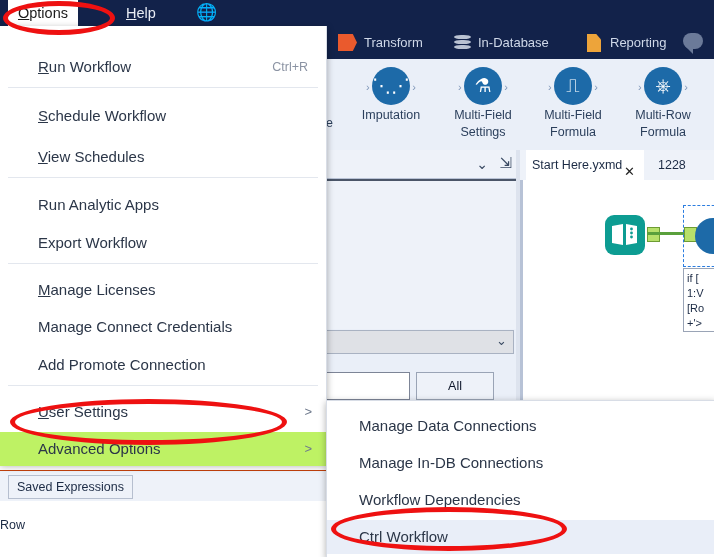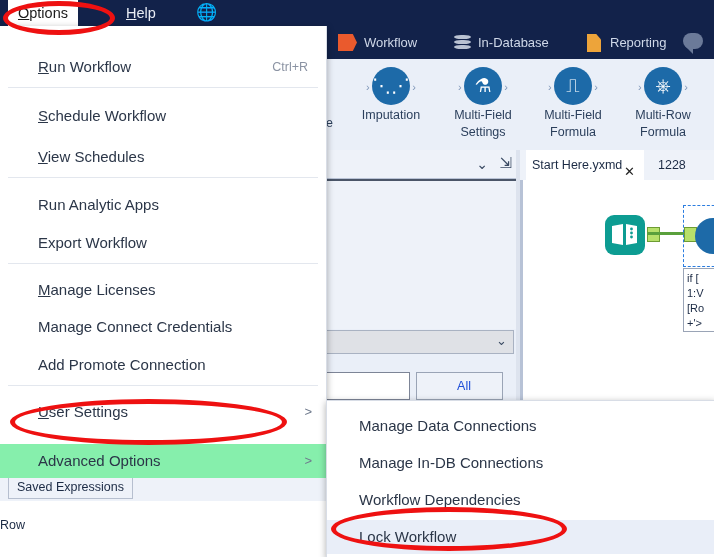--- a/index.html
+++ b/index.html
@@ -69,21 +69,21 @@
     position:absolute;left:326px;top:150px;width:194px;height:256px;background:#eaeff8;
   }
   .cfg-head{position:absolute;left:0;top:0;width:194px;height:28px;background:#eef2f9;border-bottom:1px solid #b9c3d6;}
   .chev{position:absolute;right:32px;top:6px;color:#3a4a63;font-size:14px;}
   .pin{position:absolute;right:8px;top:4px;color:#3a4a63;font-size:15px;}
   .cfg-white{position:absolute;left:-330px;top:29px;width:520px;height:148px;background:#eef2f9;border-top:2px solid #4a5568;border-right:1px solid #b9c3d6;}
   .cfg-combo{position:absolute;left:-330px;top:180px;width:516px;height:22px;background:#dfe1e6;border:1px solid #a9b2c2;}
   .cfg-combo .cc{position:absolute;right:6px;top:2px;color:#3a4a63;font-size:13px;}
   .cfg-inp{position:absolute;left:-330px;top:222px;width:412px;height:26px;background:#ffffff;border:1px solid #7d8597;}
   .cfg-all{position:absolute;left:90px;top:222px;width:76px;height:26px;background:#eef2f9;border:1px solid #9aa4b6;
-    font-size:12.5px;color:#1d4ed8;text-align:center;line-height:26px;padding-left:9px;}
+    font-size:12.5px;color:#0f172a;text-align:center;line-height:26px;}
   .cfg-right-gap{position:absolute;left:190px;top:0px;width:4px;height:256px;background:#dde3ee;}
 
   
   .doc{position:absolute;left:520px;top:150px;width:194px;height:407px;background:#ffffff;}
   .tabstrip{position:absolute;left:0;top:0;width:194px;height:30px;background:#eef2f9;border-bottom:1px solid #c6cfe0;}
   .dtab{position:absolute;top:0;height:30px;line-height:30px;font-size:12.5px;color:#1b2a44;white-space:nowrap;}
   .dtab.sel{background:#ffffff;}
   .tabx{position:absolute;top:7px;color:#222;font-size:13px;}
   .canvas{position:absolute;left:0;top:30px;width:194px;height:377px;background:#ffffff;border-left:3px solid #b7c2d6;}
 
@@ -113,21 +113,21 @@
     box-shadow:0 2px 7px rgba(0,0,0,.32);
     border:1px solid #d8dde6;
   }
   #main-menu{left:0;top:26px;width:326px;height:437px;border-left:none;border-top:none;}
   .mi{position:absolute;left:0;width:326px;height:34px;}
   .mi .mlabel{position:absolute;left:38px;top:0;height:34px;line-height:34px;
     font-size:15px;color:#2b3648;white-space:nowrap;}
   .mi .mlabel u{text-decoration:underline;}
   .mi .macc{position:absolute;right:18px;top:0;height:34px;line-height:34px;font-size:12.5px;color:#8b93a3;}
   .mi .marrow{position:absolute;right:14px;top:0;height:34px;line-height:34px;font-size:13px;color:#6f7a8d;}
-  .mi.hl{background:#86efac;margin-top:12px;}
+  .mi.hl{background:#bef264;}
   .sep{position:absolute;left:8px;width:310px;height:1px;background:#e3e7ee;}
 
   #sub-menu{left:326px;top:400px;width:388px;height:157px;}
   .si{position:absolute;left:0;width:388px;height:34px;}
   .si .slabel{position:absolute;left:32px;top:0;height:34px;line-height:34px;font-size:15px;color:#2b3648;white-space:nowrap;}
   .si.hl{background:#e9eef8;}
 
   
   .annot{position:absolute;border:5px solid #ee1111;border-radius:50%;pointer-events:none;}
 </style>
@@ -252,21 +252,21 @@
     </div>
     <div class="menubar-item" style="left:116px;">
       <u>H</u><span>elp</span>
     </div>
     <div class="globe-icon">🌐</div>
   </div>
 
   <div class="ribbon-tabs">
     <div class="rtab" style="left:12px;">
       <span class="ic-transform"></span>
-      <span class="lbl">Workflow</span>
+      <span class="lbl">Transform</span>
     </div>
     <div class="rtab" style="left:126px;">
       <span class="ic-indb">
         <i style="top:0;"></i>
           <i style="top:5px;"></i>
           <i style="top:10px;"></i>
       </span>
       <span class="lbl">In-Database</span>
     </div>
     <div class="rtab" style="left:258px;">
@@ -322,21 +322,21 @@
   <div class="si" style="top: 8px;">
         <div class="slabel">Manage Data Connections</div>
       </div>
       <div class="si" style="top: 45px;">
         <div class="slabel">Manage In-DB Connections</div>
       </div>
       <div class="si" style="top: 82px;">
         <div class="slabel">Workflow Dependencies</div>
       </div>
       <div class="si hl" style="top: 119px;">
-        <div class="slabel">Lock Workflow</div>
+        <div class="slabel">Ctrl Workflow</div>
       </div>
     </div>
 
   <div class="annot" style="left:3px;top:1px;width:102px;height:24px;"></div>
   <div class="annot" style="left:10px;top:399px;width:267px;height:36px;"></div>
   <div class="annot" style="left:331px;top:507px;width:226px;height:34px;"></div>
 
 </div>
 
 </body></html>

